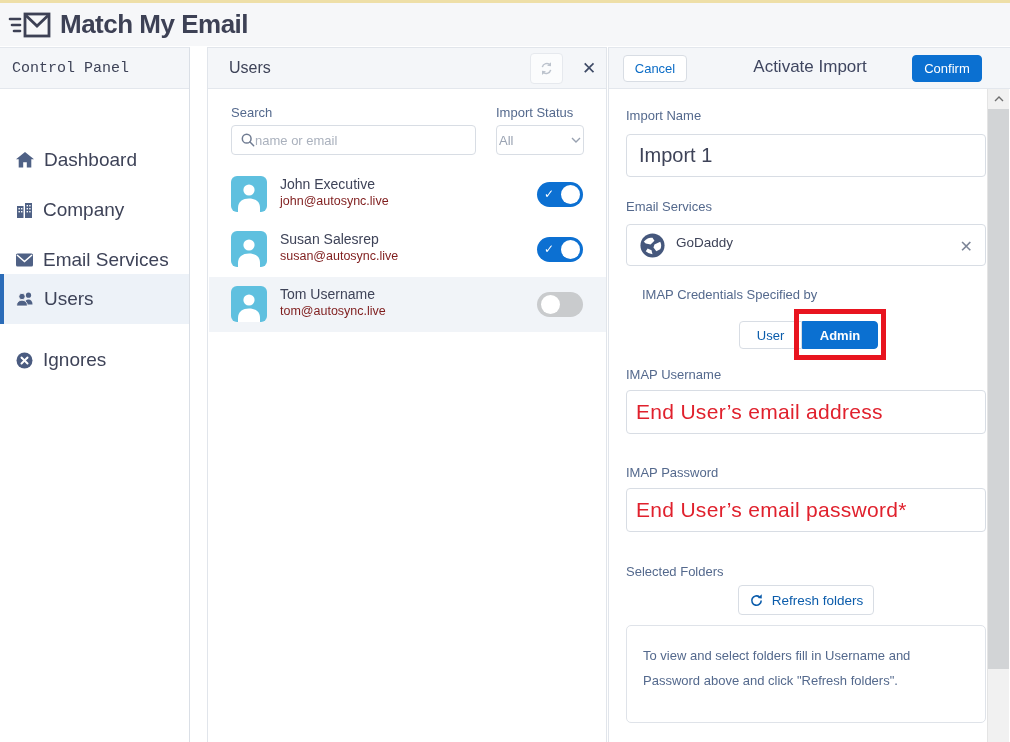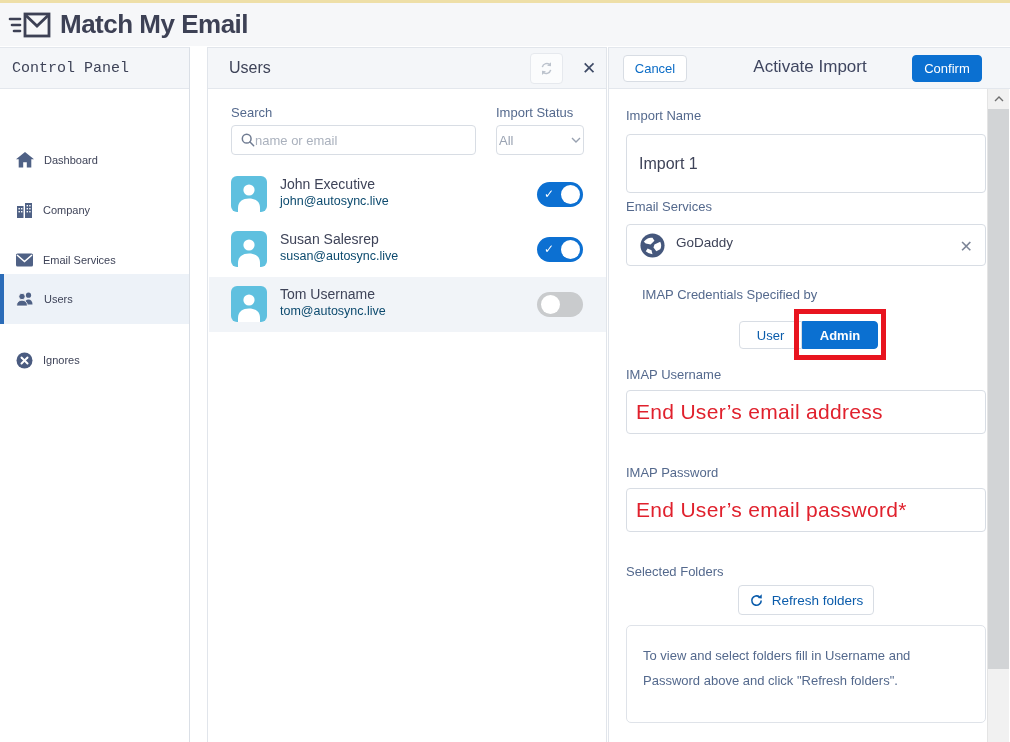--- a/index.html
+++ b/index.html
@@ -15,57 +15,57 @@
 
   
   .panel-header { position:absolute; left:0; top:0; right:0; height:41px; background:#f4f6f9; border-bottom:1px solid #e3e7ed; }
   .label { font-size:13px; color:#54698d; }
   .input-box { border:1px solid #d8dde4; border-radius:4px; background:#fff; }
 
   
   .sidebar { position:absolute; left:0; top:47px; width:190px; height:695px; background:#fff; border-right:1px solid #dadfe6; border-top:1px solid #e3e7ed; }
   .side-title { position:absolute; left:12px; top:12px; font-size:15px; color:#3e4358;font-family:Liberation Mono, monospace; }
   .side-item { position:absolute; left:0; width:100%; height:50px; display:flex; align-items:center; gap:10px; padding-left:16px; cursor:pointer; }
-  .side-item .lbl { font-size:11px; color:#3e4358; }
+  .side-item .lbl { font-size:19px; color:#3e4358; }
   .side-item.sel { background:#edf2f8; border-left:4px solid #2b6cb8; padding-left:12px; }
 
   
   .users-panel { position:absolute; left:207px; top:47px; width:400px; height:695px; background:#fff; border:1px solid #e1e5eb; border-bottom:none; }
   .up-title { position:absolute; left:21px; top:11px; font-size:16px; color:#3e4358; }
   .up-refresh { position:absolute; left:322px; top:5px; width:33px; height:31px; background:#fbfcfd; border:1px solid #e6e9ee; border-radius:4px; display:flex; align-items:center; justify-content:center; cursor:pointer; }
   .up-close { position:absolute; left:369px; top:8px; width:24px; height:24px; font-size:17px; color:#3e4a66; display:flex; align-items:center; justify-content:center; cursor:pointer; }
   .search-label { position:absolute; left:23px; top:57px; }
   .search-wrap { position:absolute; left:23px; top:77px; width:245px; height:30px; display:flex; align-items:center; padding-left:9px; gap:0; }
   .search-wrap .ph { font-size:13px; color:#aab1bd; }
   .status-label { position:absolute; left:288px; top:57px; }
   .status-select { position:absolute; left:288px; top:77px; width:88px; height:30px; display:flex; align-items:center; justify-content:space-between; padding:0 2px; cursor:pointer; }
   .status-select .val { font-size:13px; color:#9aa3b2; }
   .user-row { position:absolute; left:1px; width:397px; height:55px; }
   .user-row.row-hl { background:#f1f4f8; }
   .avatar { position:absolute; left:22px; top:9px; width:36px; height:36px; border-radius:6px; background:#5fc0df; overflow:hidden; }
   .u-name { position:absolute; left:71px; top:9px; font-size:14px; color:#3e4358; }
-  .u-mail { position:absolute; left:71px; top:27px; font-size:12.5px; color:#0c4a6e; }
+  .u-mail { position:absolute; left:71px; top:27px; font-size:12.5px; color:#7f1d1d; }
   .toggle { position:absolute; left:328px; top:15px; width:46px; height:25px; border-radius:13px; cursor:pointer; }
   .toggle.on { background:#0c70d2; }
   .toggle.off { background:#c9cbcd; }
   .toggle .tick { position:absolute; left:7px; top:5px; color:#fff; font-size:12px; display:none; }
   .toggle.on .tick { display:block; }
   .toggle .knob { position:absolute; top:3px; width:19px; height:19px; border-radius:50%; background:#fff; }
   .toggle.on .knob { right:3px; }
   .toggle.off .knob { left:4px; }
 
   
   .import-panel { position:absolute; left:608px; top:47px; width:402px; height:695px; background:#fff; border-left:1px solid #e1e5eb; border-top:1px solid #e3e7ed; }
   .btn { border-radius:4px; font-size:13px; display:flex; align-items:center; justify-content:center; cursor:pointer; }
   .btn-cancel { position:absolute; left:14px; top:7px; width:64px; height:27px; background:#fff; border:1px solid #d8dde4; color:#0b6cc6; }
   .ip-title { position:absolute; left:101px; top:9px; width:200px; text-align:center; font-size:17px; color:#3f4660; }
   .btn-confirm { position:absolute; left:303px; top:7px; width:70px; height:27px; background:#0b70d1; color:#fff; border:1px solid #0b70d1; }
   .fld-label { position:absolute; left:17px; }
   .fld-box { position:absolute; left:17px; width:360px; }
-  .name-input { top:86px; height:59px; display:flex; align-items:center; padding-left:12px; font-size:16px; color:#3e4358; }
+  .name-input { top:86px; height:43px; display:flex; align-items:center; padding-left:12px; font-size:20px; color:#3e4358; }
   .svc-box { top:176px; height:42px; display:flex; align-items:flex-start; padding:7px 12px 0 12px; gap:10px; }
   .svc-name { font-size:13.5px; color:#3e4358; margin-top:3px; }
   .svc-x { margin-left:auto; font-size:16px; color:#7c8597; cursor:pointer; margin-top:5px; }
   .seg { position:absolute; top:273px; height:28px; border:1px solid #d8dde4; font-size:13px; display:flex; align-items:center; justify-content:center; cursor:pointer; }
   .seg-user { left:130px; width:63px; border-radius:4px 0 0 4px; }
   .seg-admin { left:193px; width:76px; border-radius:0 4px 4px 0; font-weight:bold; }
   .seg.seg-inactive { background:#fff; color:#0b5cab; }
   .seg.seg-active { background:#0b70d1; color:#fff; border-color:#0b70d1; }
   .red-rect { position:absolute; left:185px; top:261px; width:92px; height:51px; border:5px solid #e8141f; pointer-events:none; }
   .red-field { display:flex; align-items:center; padding-left:9px; }

